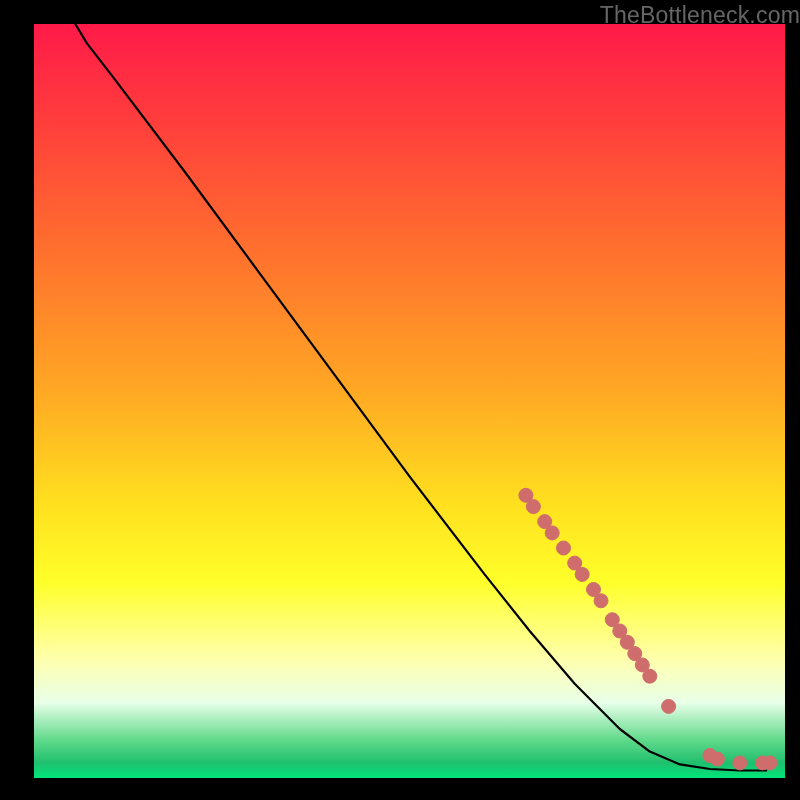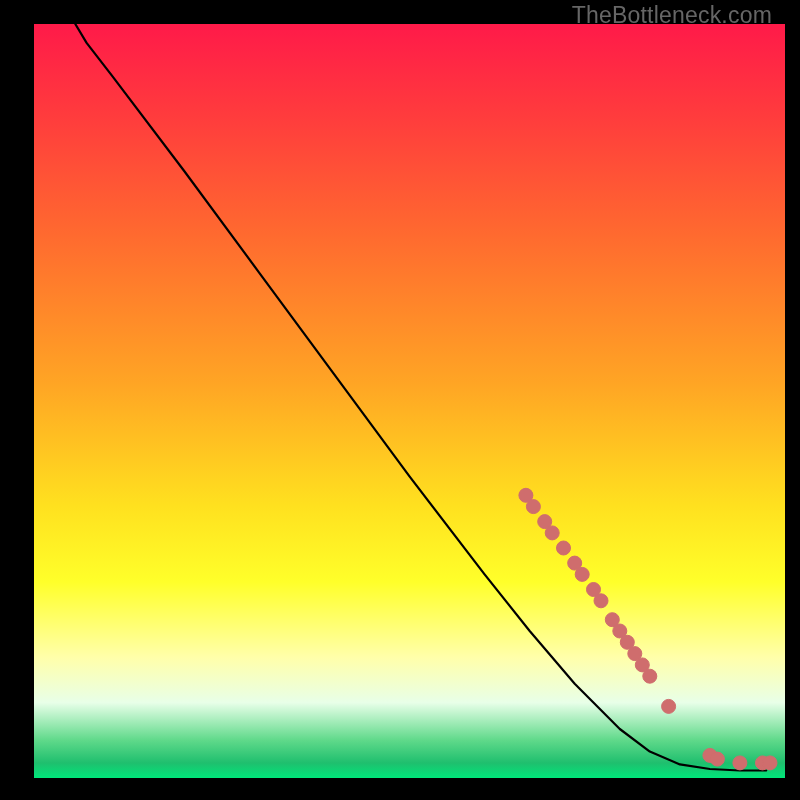--- a/index.html
+++ b/index.html
@@ -12,21 +12,21 @@
   }
   .frame {
     position: relative;
     width: 800px;
     height: 800px;
     background: #000;
   }
   .watermark {
     position: absolute;
     top: 2px;
-    right: 28px;
+    right: 0;
     color: #666;
     font-family: Arial, Helvetica, sans-serif;
     font-size: 23px;
     letter-spacing: 0.2px;
     z-index: 5;
     user-select: none;
   }
   .plot {
     position: absolute;
     left: 34px;

